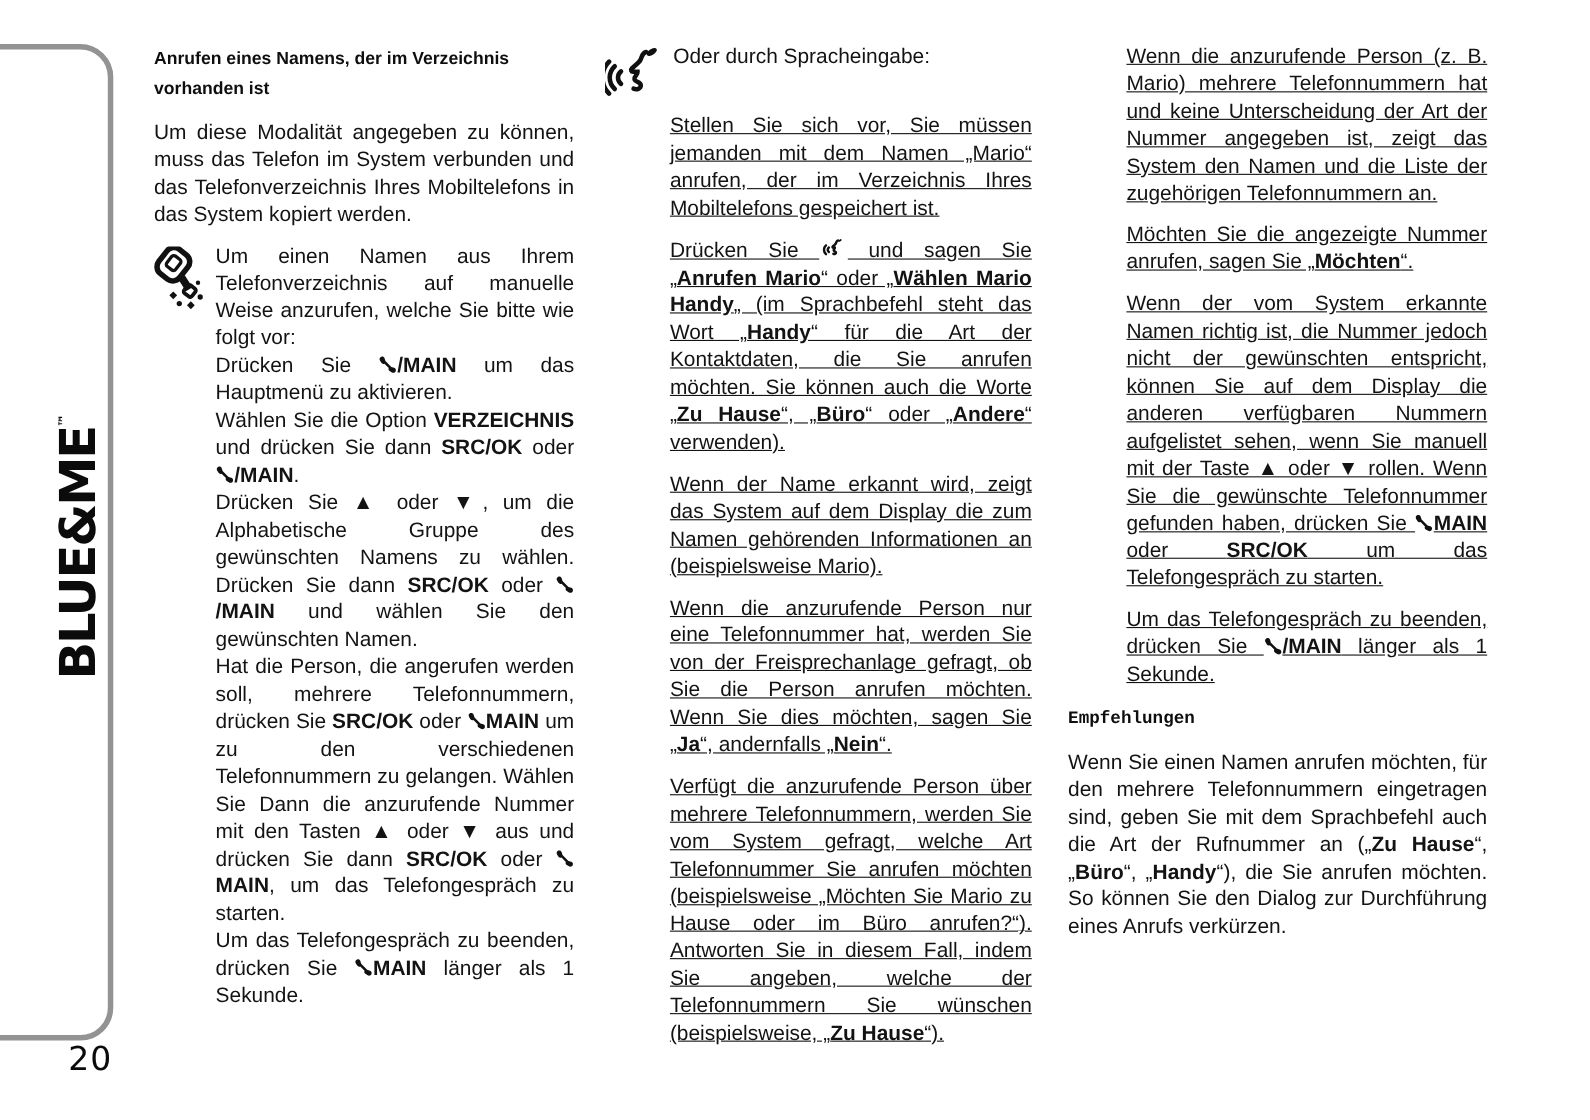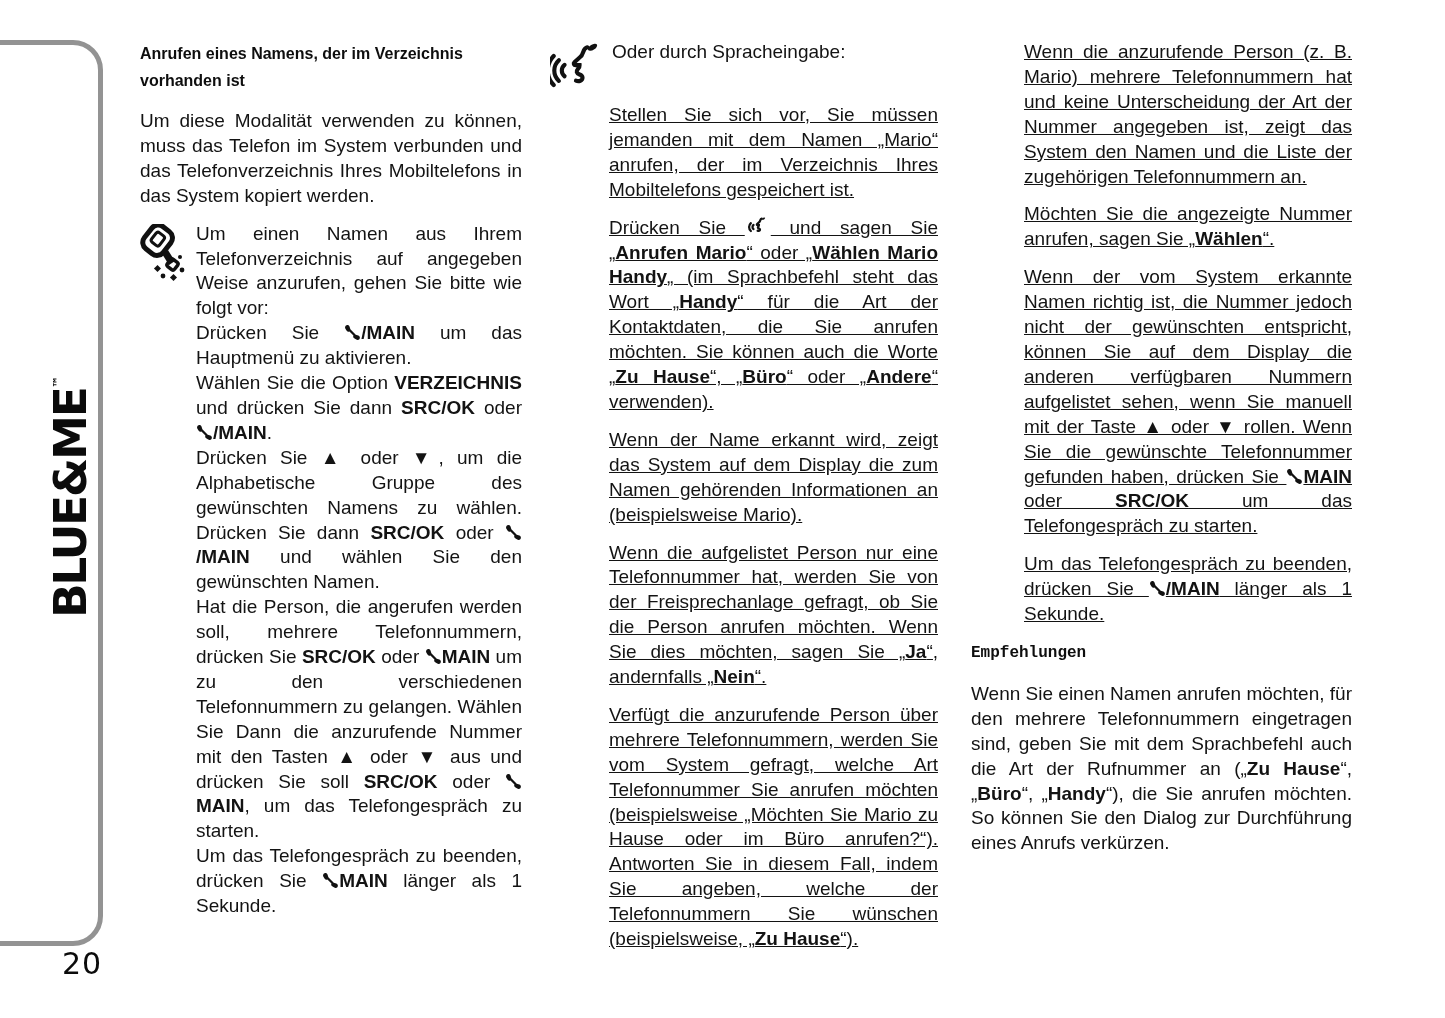--- a/index.html
+++ b/index.html
@@ -60,50 +60,50 @@
 <body>
 
 <div>
 
   <div class="sidebar-frame"></div>
   <div class="brand"><span>BLUE&amp;ME</span><sup>™</sup></div>
   <div class="page-num">20</div>
 
   <div class="col col1">
     <h1>Anrufen eines Namens, der im Verzeichnis vorhanden ist</h1>
-    <p class="para"><span>Um diese Modalität verwenden zu können, muss das Telefon im System verbunden und das Telefonverzeichnis Ihres Mobiltelefons in das System kopiert werden.</span></p>
+    <p class="para"><span>Um diese Modalität angegeben zu können, muss das Telefon im System verbunden und das Telefonverzeichnis Ihres Mobiltelefons in das System kopiert werden.</span></p>
     <div class="icon-block">
       <span class="block-icon">
         <svg width="52" height="58" viewBox="0 0 52 58" aria-hidden="true">
           <g transform="rotate(38 19 17)">
             <rect x="7" y="2" width="24" height="28" rx="8" fill="none" stroke="#111" stroke-width="5"></rect>
             <rect x="13.5" y="9" width="10" height="12" rx="2.5" fill="none" stroke="#111" stroke-width="3"></rect>
           </g>
           <line x1="27" y1="28" x2="34" y2="39" stroke="#111" stroke-width="7"></line>
           <rect x="30" y="36" width="9" height="9" rx="2" transform="rotate(38 34.5 40.5)" fill="none" stroke="#111" stroke-width="3.5"></rect>
           <rect x="17" y="42" width="5" height="5" transform="rotate(45 19.5 44.5)" fill="#111"></rect>
           <circle cx="25" cy="52" r="2.4" fill="#111"></circle>
           <rect x="33" y="51" width="5" height="5" transform="rotate(45 35.5 53.5)" fill="#111"></rect>
           <circle cx="44" cy="46" r="2.4" fill="#111"></circle>
           <circle cx="42" cy="33" r="2" fill="#111"></circle>
         </svg>
       </span>
-      <div class="step"><span>Um einen Namen aus Ihrem Telefonverzeichnis auf angegeben Weise anzurufen, gehen Sie bitte wie folgt vor:</span></div>
+      <div class="step"><span>Um einen Namen aus Ihrem Telefonverzeichnis auf manuelle Weise anzurufen, welche Sie bitte wie folgt vor:</span></div>
       <div class="step"><span>Drücken Sie </span><span class="inl-icon handset"><svg width="17" height="17" viewBox="0 0 24 24" aria-hidden="true">
               <path fill="#111" d="M3.6 1.8 C1.6 2.6 0.9 4.9 2 6.7 L3.8 9.6 C4.7 11 6.3 11.4 7.7 10.7 L13.3 16.3 C12.6 17.7 13 19.3 14.4 20.2 L17.3 22 C19.1 23.1 21.4 22.4 22.2 20.4 C22.9 18.6 22 16.7 20.2 16.1 L16.6 15 L9 7.4 L7.9 3.8 C7.3 2 5.4 1.1 3.6 1.8 Z"></path>
             </svg></span><span class="b">/MAIN</span><span> um das Hauptmenü zu aktivieren.</span></div>
       <div class="step"><span>Wählen Sie die Option </span><span class="b">VERZEICHNIS</span><span> und drücken Sie dann </span><span class="b">SRC/OK</span><span> oder </span><span class="inl-icon handset"><svg width="17" height="17" viewBox="0 0 24 24" aria-hidden="true">
               <path fill="#111" d="M3.6 1.8 C1.6 2.6 0.9 4.9 2 6.7 L3.8 9.6 C4.7 11 6.3 11.4 7.7 10.7 L13.3 16.3 C12.6 17.7 13 19.3 14.4 20.2 L17.3 22 C19.1 23.1 21.4 22.4 22.2 20.4 C22.9 18.6 22 16.7 20.2 16.1 L16.6 15 L9 7.4 L7.9 3.8 C7.3 2 5.4 1.1 3.6 1.8 Z"></path>
             </svg></span><span class="b">/MAIN</span><span>.</span></div>
       <div class="step"><span>Drücken Sie ▲ oder ▼, um die Alphabetische Gruppe des gewünschten Namens zu wählen. Drücken Sie dann </span><span class="b">SRC/OK</span><span> oder </span><span class="inl-icon handset"><svg width="17" height="17" viewBox="0 0 24 24" aria-hidden="true">
               <path fill="#111" d="M3.6 1.8 C1.6 2.6 0.9 4.9 2 6.7 L3.8 9.6 C4.7 11 6.3 11.4 7.7 10.7 L13.3 16.3 C12.6 17.7 13 19.3 14.4 20.2 L17.3 22 C19.1 23.1 21.4 22.4 22.2 20.4 C22.9 18.6 22 16.7 20.2 16.1 L16.6 15 L9 7.4 L7.9 3.8 C7.3 2 5.4 1.1 3.6 1.8 Z"></path>
             </svg></span><span class="b">/MAIN</span><span> und wählen Sie den gewünschten Namen.</span></div>
       <div class="step"><span>Hat die Person, die angerufen werden soll, mehrere Telefonnummern, drücken Sie </span><span class="b">SRC/OK</span><span> oder </span><span class="inl-icon handset"><svg width="17" height="17" viewBox="0 0 24 24" aria-hidden="true">
               <path fill="#111" d="M3.6 1.8 C1.6 2.6 0.9 4.9 2 6.7 L3.8 9.6 C4.7 11 6.3 11.4 7.7 10.7 L13.3 16.3 C12.6 17.7 13 19.3 14.4 20.2 L17.3 22 C19.1 23.1 21.4 22.4 22.2 20.4 C22.9 18.6 22 16.7 20.2 16.1 L16.6 15 L9 7.4 L7.9 3.8 C7.3 2 5.4 1.1 3.6 1.8 Z"></path>
-            </svg></span><span class="b">MAIN</span><span> um zu den verschiedenen Telefonnummern zu gelangen. Wählen Sie Dann die anzurufende Nummer mit den Tasten ▲ oder ▼ aus und drücken Sie soll </span><span class="b">SRC/OK</span><span> oder </span><span class="inl-icon handset"><svg width="17" height="17" viewBox="0 0 24 24" aria-hidden="true">
+            </svg></span><span class="b">MAIN</span><span> um zu den verschiedenen Telefonnummern zu gelangen. Wählen Sie Dann die anzurufende Nummer mit den Tasten ▲ oder ▼ aus und drücken Sie dann </span><span class="b">SRC/OK</span><span> oder </span><span class="inl-icon handset"><svg width="17" height="17" viewBox="0 0 24 24" aria-hidden="true">
               <path fill="#111" d="M3.6 1.8 C1.6 2.6 0.9 4.9 2 6.7 L3.8 9.6 C4.7 11 6.3 11.4 7.7 10.7 L13.3 16.3 C12.6 17.7 13 19.3 14.4 20.2 L17.3 22 C19.1 23.1 21.4 22.4 22.2 20.4 C22.9 18.6 22 16.7 20.2 16.1 L16.6 15 L9 7.4 L7.9 3.8 C7.3 2 5.4 1.1 3.6 1.8 Z"></path>
             </svg></span><span class="b">MAIN</span><span>, um das Telefongespräch zu starten.</span></div>
       <div class="step"><span>Um das Telefongespräch zu beenden, drücken Sie </span><span class="inl-icon handset"><svg width="17" height="17" viewBox="0 0 24 24" aria-hidden="true">
               <path fill="#111" d="M3.6 1.8 C1.6 2.6 0.9 4.9 2 6.7 L3.8 9.6 C4.7 11 6.3 11.4 7.7 10.7 L13.3 16.3 C12.6 17.7 13 19.3 14.4 20.2 L17.3 22 C19.1 23.1 21.4 22.4 22.2 20.4 C22.9 18.6 22 16.7 20.2 16.1 L16.6 15 L9 7.4 L7.9 3.8 C7.3 2 5.4 1.1 3.6 1.8 Z"></path>
             </svg></span><span class="b">MAIN</span><span> länger als 1 Sekunde.</span></div>
     </div>
   </div>
 
   <div class="col col2">
     <div class="icon-block voice-block lead-block">
@@ -124,29 +124,29 @@
       <p class="para"><span>Stellen Sie sich vor, Sie müssen jemanden mit dem Namen „Mario“ anrufen, der im Verzeichnis Ihres Mobiltelefons gespeichert ist.</span></p>
       <p class="para"><span>Drücken Sie </span><span class="inl-icon voice-sm"><svg width="24" height="21" viewBox="0 0 52 56" aria-hidden="true">
               <g fill="none" stroke="#111" stroke-width="6" stroke-linecap="round">
                 <path d="M14 24 a7 7 0 0 0 0 11"></path>
                 <path d="M7 19 a14 14 0 0 0 0 21"></path>
                 <path d="M36 7 C31 8 33 14 29 16.5 L23.5 21.5 C22.3 22.6 23 24.3 24.6 24.3 L28.5 24.3 C28.8 27.5 25 28.3 25.8 31 C26.7 34 31 32.6 31.3 36.2 C31.5 39.3 27.6 40.4 25 39.2"></path>
               </g>
               <ellipse cx="41" cy="7" rx="4.5" ry="2.4" transform="rotate(-32 41 7)" fill="#111"></ellipse>
             </svg></span><span> und sagen Sie „</span><span class="b">Anrufen Mario</span><span>“ oder „</span><span class="b">Wählen Mario Handy</span><span>„ (im Sprachbefehl steht das Wort „</span><span class="b">Handy</span><span>“ für die Art der Kontaktdaten, die Sie anrufen möchten. Sie können auch die Worte „</span><span class="b">Zu Hause</span><span>“, „</span><span class="b">Büro</span><span>“ oder „</span><span class="b">Andere</span><span>“ verwenden).</span></p>
       <p class="para"><span>Wenn der Name erkannt wird, zeigt das System auf dem Display die zum Namen gehörenden Informationen an (beispielsweise Mario).</span></p>
-      <p class="para"><span>Wenn die aufgelistet Person nur eine Telefonnummer hat, werden Sie von der Freisprechanlage gefragt, ob Sie die Person anrufen möchten. Wenn Sie dies möchten, sagen Sie „</span><span class="b">Ja</span><span>“, andernfalls „</span><span class="b">Nein</span><span>“.</span></p>
+      <p class="para"><span>Wenn die anzurufende Person nur eine Telefonnummer hat, werden Sie von der Freisprechanlage gefragt, ob Sie die Person anrufen möchten. Wenn Sie dies möchten, sagen Sie „</span><span class="b">Ja</span><span>“, andernfalls „</span><span class="b">Nein</span><span>“.</span></p>
       <p class="para"><span>Verfügt die anzurufende Person über mehrere Telefonnummern, werden Sie vom System gefragt, welche Art Telefonnummer Sie anrufen möchten (beispielsweise „Möchten Sie Mario zu Hause oder im Büro anrufen?“). Antworten Sie in diesem Fall, indem Sie angeben, welche der Telefonnummern Sie wünschen (beispielsweise, „</span><span class="b">Zu Hause</span><span>“).</span></p>
     </div>
   </div>
 
   <div class="col col3">
     <div class="indent3">
       <p class="para"><span>Wenn die anzurufende Person (z. B. Mario) mehrere Telefonnummern hat und keine Unterscheidung der Art der Nummer angegeben ist, zeigt das System den Namen und die Liste der zugehörigen Telefonnummern an.</span></p>
-      <p class="para"><span>Möchten Sie die angezeigte Nummer anrufen, sagen Sie „</span><span class="b">Wählen</span><span>“.</span></p>
+      <p class="para"><span>Möchten Sie die angezeigte Nummer anrufen, sagen Sie „</span><span class="b">Möchten</span><span>“.</span></p>
       <p class="para"><span>Wenn der vom System erkannte Namen richtig ist, die Nummer jedoch nicht der gewünschten entspricht, können Sie auf dem Display die anderen verfügbaren Nummern aufgelistet sehen, wenn Sie manuell mit der Taste ▲ oder ▼ rollen. Wenn Sie die gewünschte Telefonnummer gefunden haben, drücken Sie </span><span class="inl-icon handset"><svg width="17" height="17" viewBox="0 0 24 24" aria-hidden="true">
               <path fill="#111" d="M3.6 1.8 C1.6 2.6 0.9 4.9 2 6.7 L3.8 9.6 C4.7 11 6.3 11.4 7.7 10.7 L13.3 16.3 C12.6 17.7 13 19.3 14.4 20.2 L17.3 22 C19.1 23.1 21.4 22.4 22.2 20.4 C22.9 18.6 22 16.7 20.2 16.1 L16.6 15 L9 7.4 L7.9 3.8 C7.3 2 5.4 1.1 3.6 1.8 Z"></path>
             </svg></span><span class="b">MAIN</span><span> oder </span><span class="b">SRC/OK</span><span> um das Telefongespräch zu starten.</span></p>
       <p class="para"><span>Um das Telefongespräch zu beenden, drücken Sie </span><span class="inl-icon handset"><svg width="17" height="17" viewBox="0 0 24 24" aria-hidden="true">
               <path fill="#111" d="M3.6 1.8 C1.6 2.6 0.9 4.9 2 6.7 L3.8 9.6 C4.7 11 6.3 11.4 7.7 10.7 L13.3 16.3 C12.6 17.7 13 19.3 14.4 20.2 L17.3 22 C19.1 23.1 21.4 22.4 22.2 20.4 C22.9 18.6 22 16.7 20.2 16.1 L16.6 15 L9 7.4 L7.9 3.8 C7.3 2 5.4 1.1 3.6 1.8 Z"></path>
             </svg></span><span class="b">/MAIN</span><span> länger als 1 Sekunde.</span></p>
     </div>
     <h2>Empfehlungen</h2>
     <p class="para"><span>Wenn Sie einen Namen anrufen möchten, für den mehrere Telefonnummern eingetragen sind, geben Sie mit dem Sprachbefehl auch die Art der Rufnummer an („</span><span class="b">Zu Hause</span><span>“, „</span><span class="b">Büro</span><span>“, „</span><span class="b">Handy</span><span>“), die Sie anrufen möchten. So können Sie den Dialog zur Durchführung eines Anrufs verkürzen.</span></p>
   </div>

